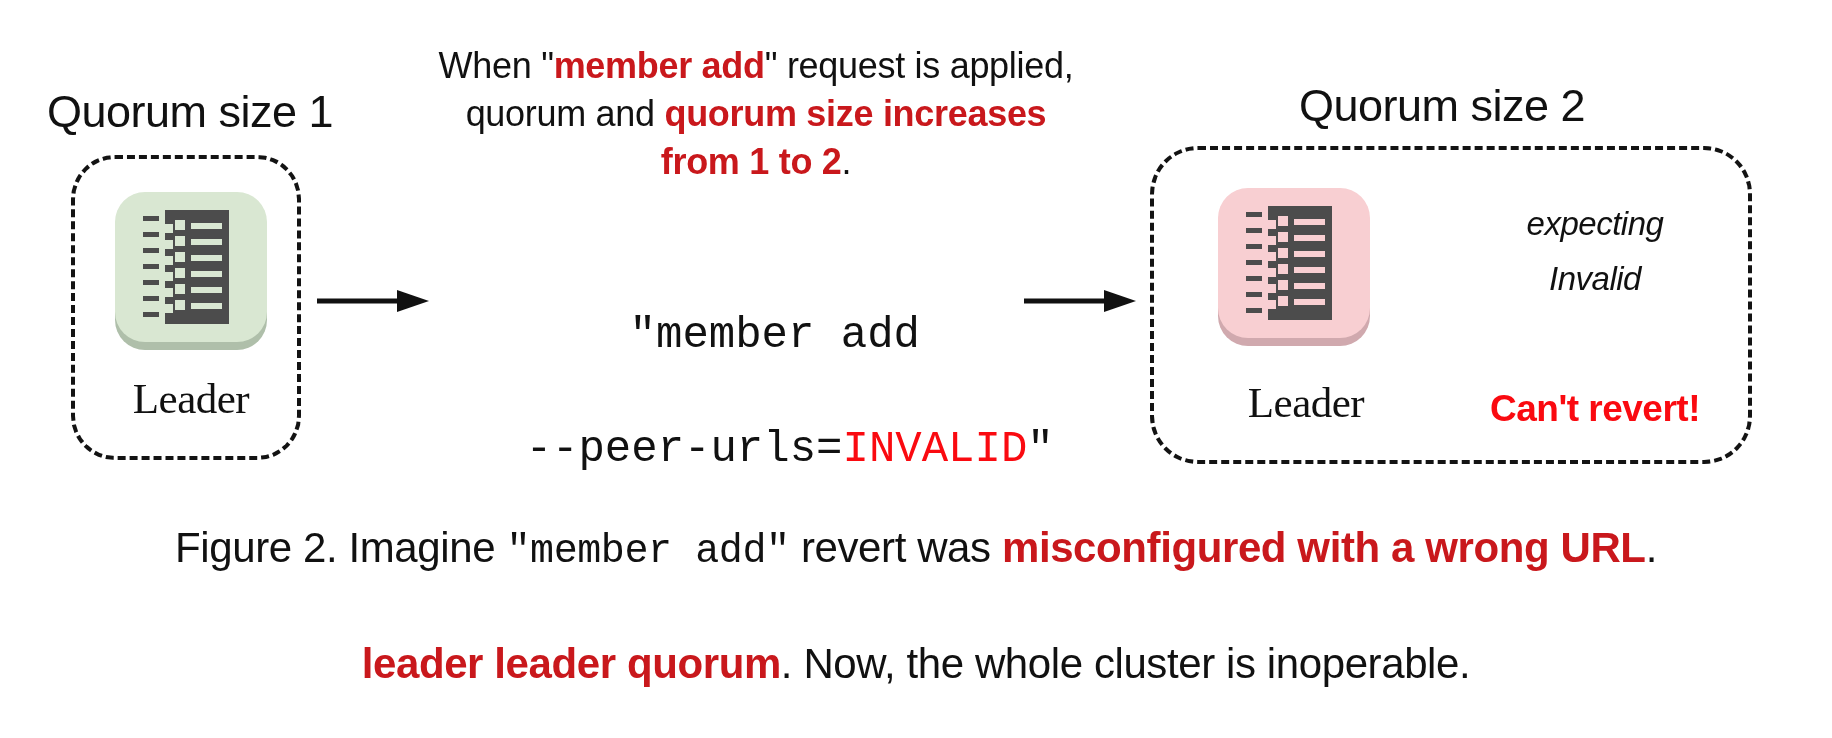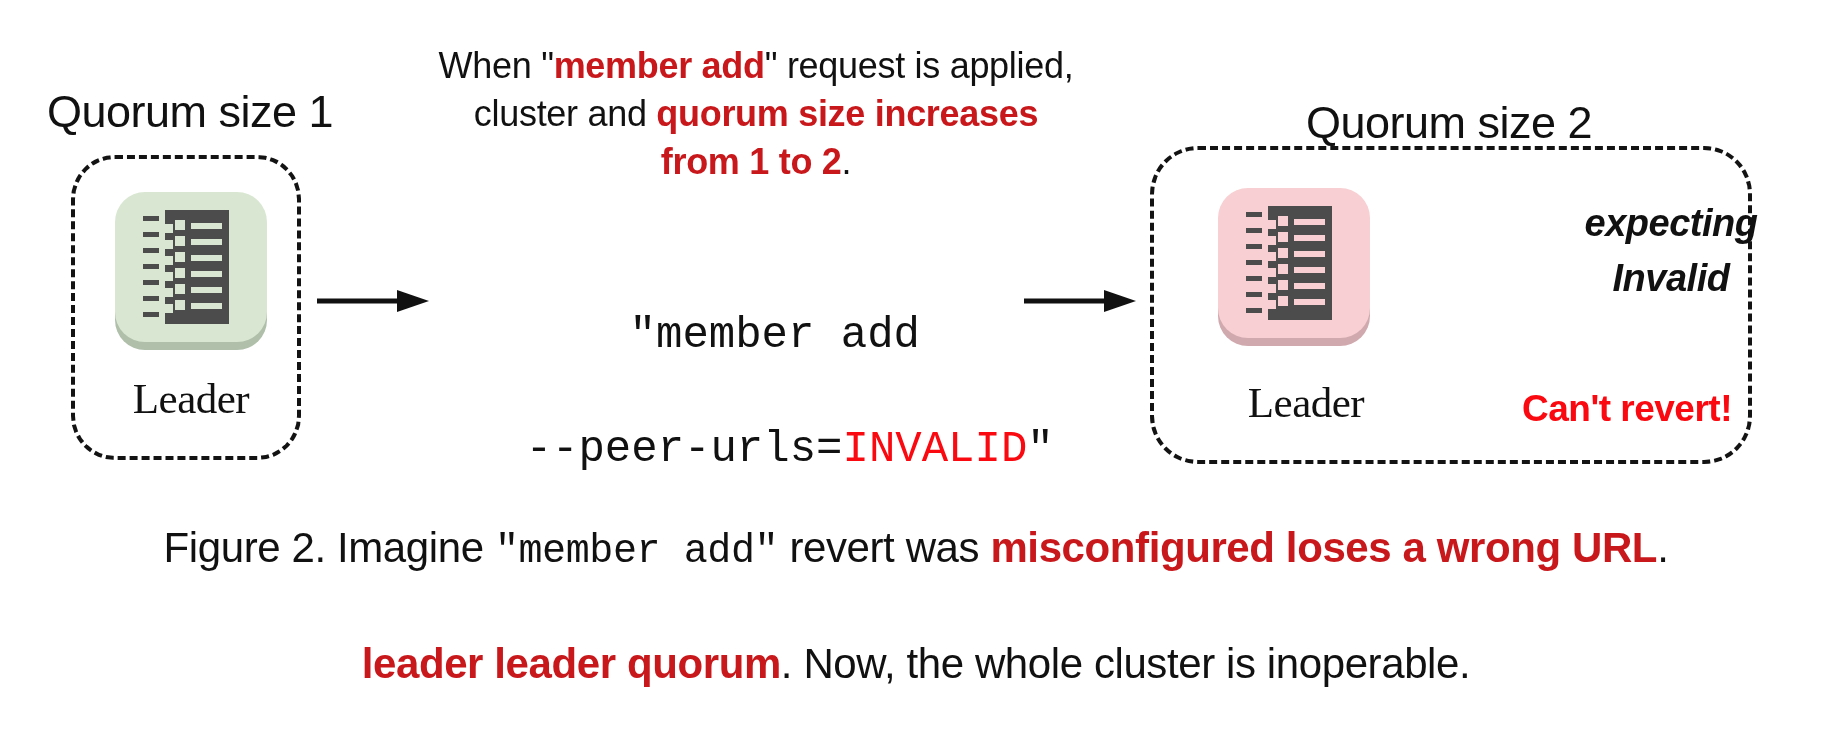--- a/index.html
+++ b/index.html
@@ -42,22 +42,22 @@
   
   .annotation{left:404px;top:42px;width:704px;font-size:36px;line-height:48px;letter-spacing:-0.3px;}
   .annotation b{color:var(--dark-red);}
 
   
   .command{left:420px;top:250px;width:604px;font-family:"Liberation Mono",monospace;
            font-size:44px;line-height:57px;white-space:pre;}
   .command .invalid{color:var(--bright-red);}
 
   
-  .expecting{left:1516px;top:196px;width:310px;font-size:38px;line-height:55px;font-style:italic;letter-spacing:-0.5px;font-weight:bold;}
-  .warning{left:1462px;top:388px;width:330px;font-size:37px;font-weight:bold;color:var(--bright-red);letter-spacing:-0.5px;}
+  .expecting{left:1440px;top:196px;width:310px;font-size:33px;line-height:55px;font-style:italic;letter-spacing:-0.5px;}
+  .warning{left:1430px;top:388px;width:330px;font-size:37px;font-weight:bold;color:var(--bright-red);letter-spacing:-0.5px;}
 
   
   .caption{left:0;top:520px;width:1832px;font-size:42px;line-height:56px;letter-spacing:-0.4px;}
   .caption b{color:var(--dark-red);}
   .caption .fig{}
   .caption .mono{font-family:"Liberation Mono",monospace;font-size:40px;}
 
   .arrow svg{display:block;}
 </style>
 </head>
@@ -106,37 +106,37 @@
 
   <div class="abs arrow" style="left:317px;top:287px;">
     <svg width="112" height="28" viewBox="0 0 112 28">
       <line x1="0" y1="14" x2="84" y2="14" stroke="#111" stroke-width="5"></line>
       <polygon points="80,3 112,14 80,25" fill="#111"></polygon>
     </svg>
   </div>
 
   <div class="abs ctr annotation">
     <span>When "</span><b>member add</b><span>" request is applied,</span><br>
-    <span>cluster and </span><b>quorum size increases</b><br>
+    <span>quorum and </span><b>quorum size increases</b><br>
     <b>from 1 to 2</b><span>.</span>
   </div>
 
   <div class="abs ctr command">
     <span>"member add</span><br>
     <span>--peer-urls=</span><span class="invalid">INVALID</span><span>"</span>
   </div>
 
   <div class="abs arrow" style="left:1024px;top:287px;">
     <svg width="112" height="28" viewBox="0 0 112 28">
       <line x1="0" y1="14" x2="84" y2="14" stroke="#111" stroke-width="5"></line>
       <polygon points="80,3 112,14 80,25" fill="#111"></polygon>
     </svg>
   </div>
 
-  <div class="abs ctr cluster-title" style="left:1292px;top:97px;width:300px;text-align:right;">Quorum size 2</div>
+  <div class="abs ctr cluster-title" style="left:1292px;top:80px;width:300px;">Quorum size 2</div>
 
   <div class="abs cluster-box box-right"></div>
 
   <div class="abs node-tile pink" style="left:1218px;top:188px;">
     <span>
       <svg width="152" height="150" viewBox="0 0 152 150">
         <rect class="glyph-dark" x="50" y="18" width="64" height="114"></rect>
         <rect class="glyph-dark" x="28" y="24" width="16" height="5"></rect>
         <rect class="glyph-dark" x="28" y="40" width="16" height="5"></rect>
         <rect class="glyph-dark" x="28" y="56" width="16" height="5"></rect>
@@ -169,18 +169,18 @@
   <div class="abs ctr node-label" style="left:1206px;top:378px;width:200px;">Leader</div>
 
   <div class="abs ctr expecting">
     <span>expecting</span><br>
     <span>Invalid</span><br>
   </div>
 
   <div class="abs ctr warning">Can't revert!</div>
 
   <div class="abs ctr caption">
-    <span class="fig">Figure 2.</span><span> Imagine </span><span class="mono">"member add"</span><span> revert was </span><b>misconfigured loses a wrong URL</b><span>.</span><br>
+    <span class="fig">Figure 2.</span><span> Imagine </span><span class="mono">"member add"</span><span> revert was </span><b>misconfigured with a wrong URL</b><span>.</span><br>
     <br>
     <b>leader leader quorum</b><span>. Now, the whole cluster is inoperable.</span>
   </div>
 
 </div>
 
 </body></html>

